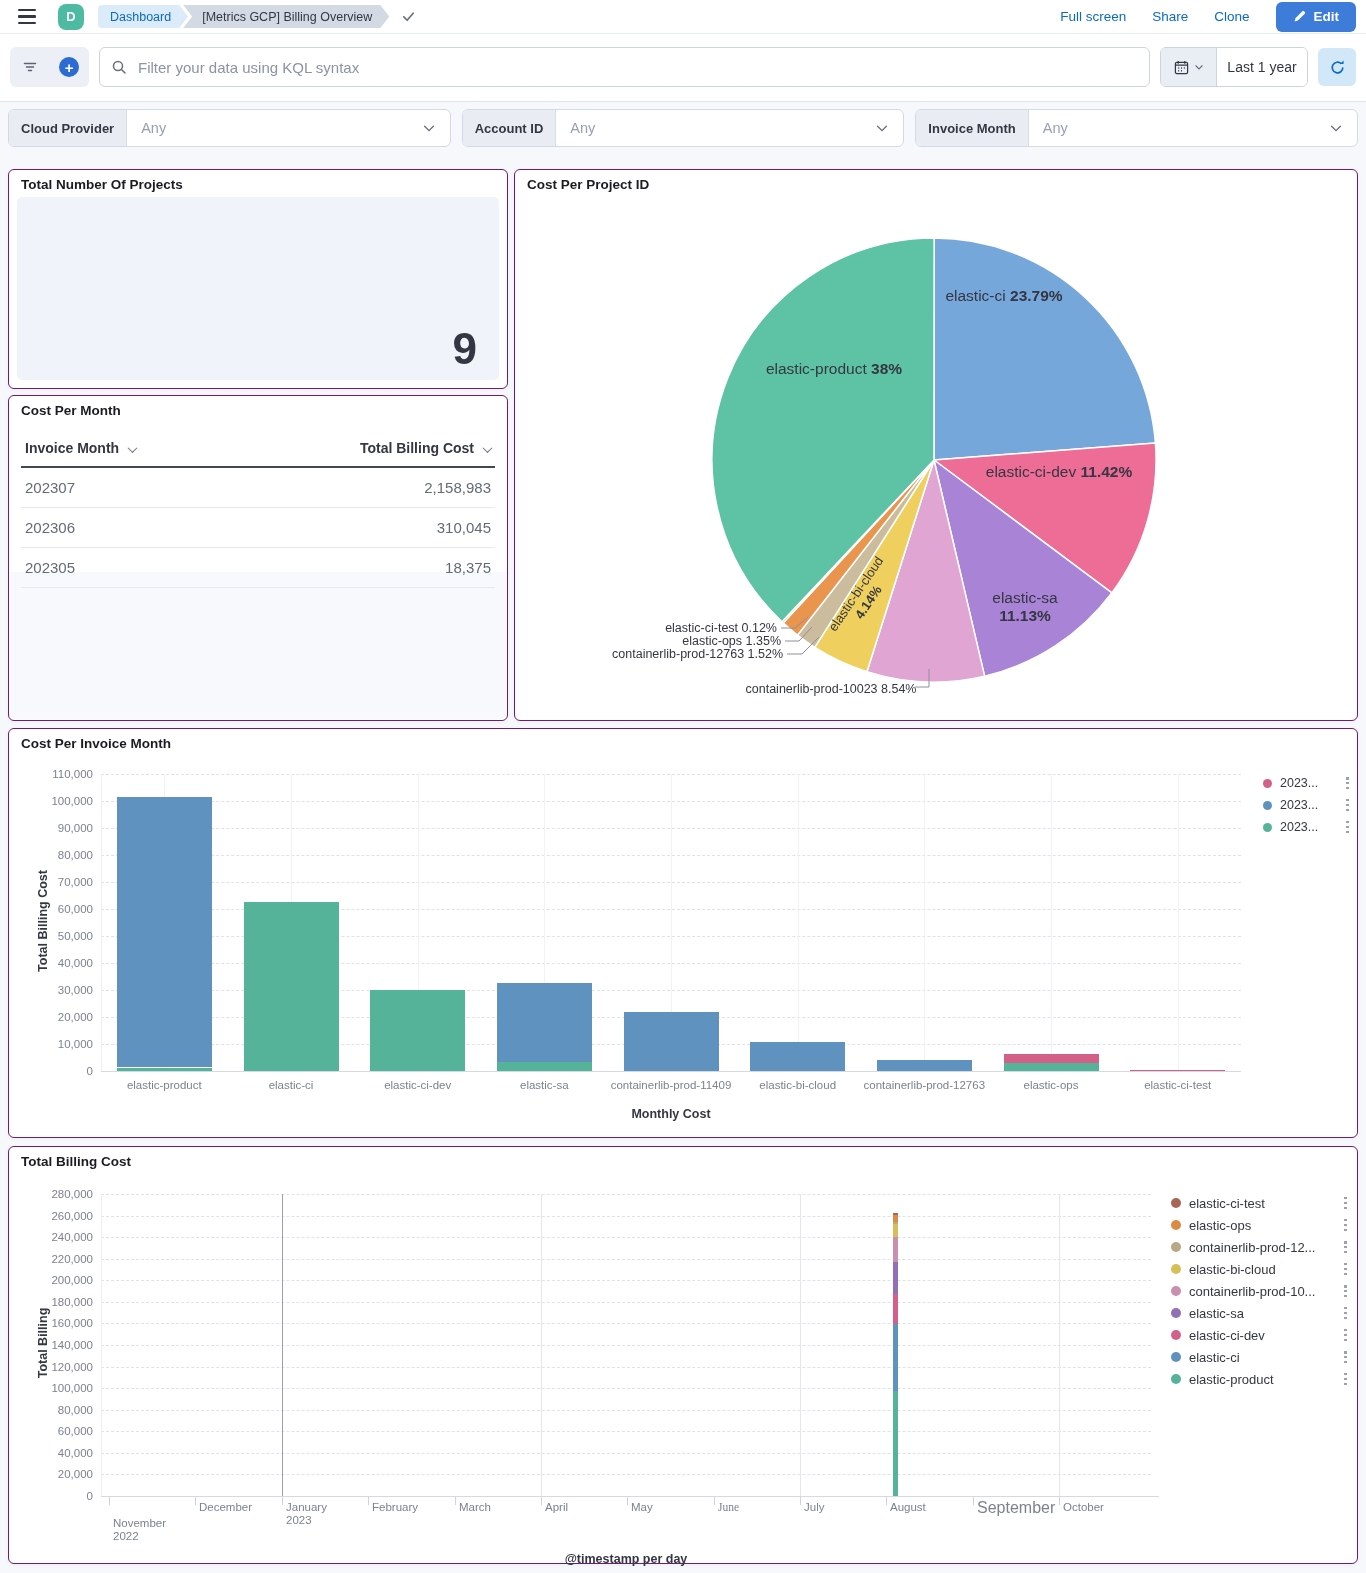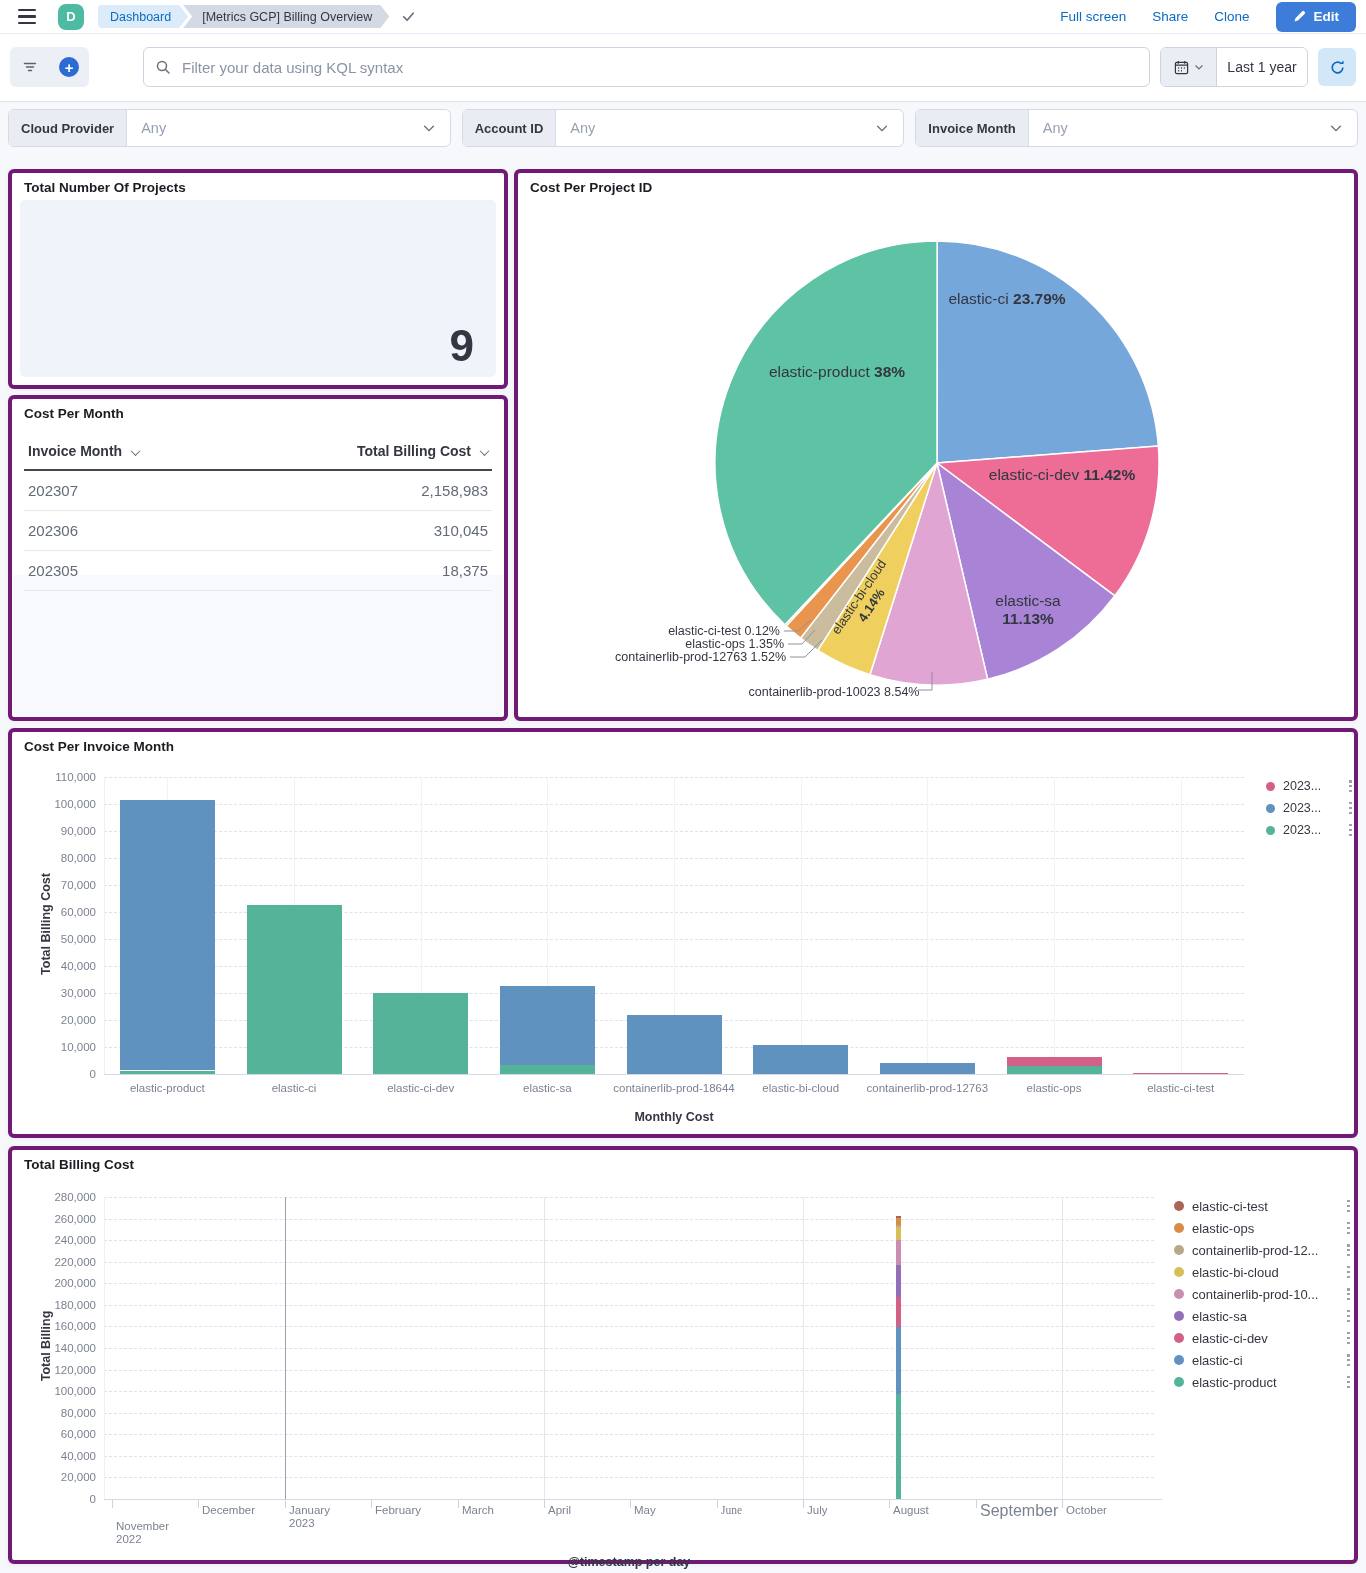--- a/index.html
+++ b/index.html
@@ -17,36 +17,36 @@
 .crumb-2{background:#d4dae4;color:#343741;font-weight:500;padding:0 17px 0 19px;margin-left:-5px;border-radius:0 4px 4px 0;clip-path:polygon(0 0,calc(100% - 9px) 0,100% 50%,calc(100% - 9px) 100%,0 100%,9px 50%);}
 .check{margin-left:12px;display:flex;cursor:pointer;}
 .top-actions{margin-left:auto;display:flex;align-items:center;gap:26px;}
 .top-link{color:#0a6bc2;font-size:13.5px;font-weight:500;cursor:pointer;}
 .edit-btn{height:30px;background:#3d7cd8;border-radius:6px;color:#fff;font-weight:600;font-size:13.5px;display:flex;align-items:center;gap:8px;padding:0 17px;cursor:pointer;border:none;}
 
 .query-section{background:#fff;border-bottom:1px solid #dfe5ee;padding:13px 10px 14px;display:flex;align-items:center;gap:10px;}
 .qb-left{width:79px;height:40px;background:#eceff5;border-radius:6px;display:flex;flex:none;}
 .qb-cell{flex:1;display:flex;align-items:center;justify-content:center;cursor:pointer;}
 .plus-circle{width:20px;height:20px;border-radius:50%;background:#2c6bd2;color:#fff;font-size:15px;font-weight:700;display:flex;align-items:center;justify-content:center;line-height:1;}
-.search-box{flex:1;position:relative;height:40px;margin-left:44px;}
+.search-box{flex:1;position:relative;height:40px;}
 .search-box input{width:100%;height:40px;border:1px solid #ccd4e0;border-radius:6px;padding:0 12px 0 38px;font-size:15px;color:#343741;outline:none;background:#fff;font-family:inherit;}
 .search-box input::placeholder{color:#8b93a6;}
 .search-icon{position:absolute;left:12px;top:12px;}
 .date-group{height:40px;border:1px solid #ccd4e0;border-radius:6px;display:flex;overflow:hidden;flex:none;}
 .dg-cal{width:56px;background:#e9edf4;display:flex;align-items:center;justify-content:center;gap:5px;border-right:1px solid #ccd4e0;cursor:pointer;}
 .dg-text{width:90px;display:flex;align-items:center;justify-content:center;font-size:14px;color:#343741;background:#fff;cursor:pointer;}
 .refresh-btn{width:38px;height:38px;background:#d2e7f8;border-radius:6px;display:flex;align-items:center;justify-content:center;cursor:pointer;flex:none;border:none;}
 
 .content{background:#f6f8fb;padding:7px 8px 8px;}
 .filters-row{display:flex;gap:11px;margin-bottom:22px;}
 .filter-pill{flex:1;height:38px;background:#fff;border:1px solid #d3dae6;border-radius:6px;display:flex;overflow:hidden;cursor:pointer;}
 .fl{background:#e9edf3;border-right:1px solid #d8dee8;display:flex;align-items:center;padding:0 12px;font-weight:700;font-size:13px;color:#343741;flex:none;}
 .fv{flex:1;display:flex;align-items:center;padding:0 14px;color:#97a0b3;font-size:14.5px;}
 .fv-chev{margin-left:auto;display:flex;}
-.panel{background:#fff;border:4px solid #701a75;border-radius:6px;box-shadow:0 1px 4px rgba(65,78,101,.06);position:relative;}
+.panel{background:#fff;border:1px solid #701a75;border-radius:6px;box-shadow:0 1px 4px rgba(65,78,101,.06);position:relative;}
 .panel-title{position:absolute;top:7px;left:12px;font-weight:700;font-size:13.5px;color:#1a1c21;z-index:3;cursor:pointer;}
 .row1{display:flex;gap:6px;margin-bottom:7px;}
 .col-left{width:500px;display:flex;flex-direction:column;gap:6px;flex:none;}
 .panel-projects{height:220px;}
 .panel-table{height:326px;}
 .panel-pie{flex:1;height:552px;overflow:hidden;}
 .panel-bar{height:410px;margin-bottom:8px;}
 .panel-time{height:418px;}
 
 .metric-box{position:absolute;left:8px;right:8px;top:27px;bottom:8px;background:#f0f3f9;border-radius:5px;}
@@ -292,21 +292,21 @@
         <div style="position: absolute; left: 212px; top: 350px; width: 140px; text-align: center; font-size: 11.5px; color: rgb(123, 130, 144);">elastic-ci</div>
         <div style="position: absolute; left: 234.5px; top: 173px; width: 95px; height: 169px; background: rgb(84, 179, 153);"></div>
         <div style="position: absolute; left: 408.7px; top: 45px; height: 297px; border-left: 1px solid rgb(240, 242, 247);"></div>
         <div style="position: absolute; left: 338.7px; top: 350px; width: 140px; text-align: center; font-size: 11.5px; color: rgb(123, 130, 144);">elastic-ci-dev</div>
         <div style="position: absolute; left: 361.2px; top: 260.7px; width: 95px; height: 81.3px; background: rgb(84, 179, 153);"></div>
         <div style="position: absolute; left: 535.3px; top: 45px; height: 297px; border-left: 1px solid rgb(240, 242, 247);"></div>
         <div style="position: absolute; left: 465.3px; top: 350px; width: 140px; text-align: center; font-size: 11.5px; color: rgb(123, 130, 144);">elastic-sa</div>
         <div style="position: absolute; left: 487.8px; top: 332.8px; width: 95px; height: 9.2px; background: rgb(84, 179, 153);"></div>
         <div style="position: absolute; left: 487.8px; top: 253.7px; width: 95px; height: 79.1px; background: rgb(96, 146, 192);"></div>
         <div style="position: absolute; left: 662px; top: 45px; height: 297px; border-left: 1px solid rgb(240, 242, 247);"></div>
-        <div style="position: absolute; left: 592px; top: 350px; width: 140px; text-align: center; font-size: 11.5px; color: rgb(123, 130, 144);">containerlib-prod-18644</div>
+        <div style="position: absolute; left: 592px; top: 350px; width: 140px; text-align: center; font-size: 11.5px; color: rgb(123, 130, 144);">containerlib-prod-11409</div>
         <div style="position: absolute; left: 614.5px; top: 282.6px; width: 95px; height: 59.4px; background: rgb(96, 146, 192);"></div>
         <div style="position: absolute; left: 788.7px; top: 45px; height: 297px; border-left: 1px solid rgb(240, 242, 247);"></div>
         <div style="position: absolute; left: 718.7px; top: 350px; width: 140px; text-align: center; font-size: 11.5px; color: rgb(123, 130, 144);">elastic-bi-cloud</div>
         <div style="position: absolute; left: 741.2px; top: 312.6px; width: 95px; height: 29.4px; background: rgb(96, 146, 192);"></div>
         <div style="position: absolute; left: 915.3px; top: 45px; height: 297px; border-left: 1px solid rgb(240, 242, 247);"></div>
         <div style="position: absolute; left: 845.3px; top: 350px; width: 140px; text-align: center; font-size: 11.5px; color: rgb(123, 130, 144);">containerlib-prod-12763</div>
         <div style="position: absolute; left: 867.8px; top: 330.9px; width: 95px; height: 11.1px; background: rgb(96, 146, 192);"></div>
         <div style="position: absolute; left: 1042px; top: 45px; height: 297px; border-left: 1px solid rgb(240, 242, 247);"></div>
         <div style="position: absolute; left: 972px; top: 350px; width: 140px; text-align: center; font-size: 11.5px; color: rgb(123, 130, 144);">elastic-ops</div>
         <div style="position: absolute; left: 994.5px; top: 334.2px; width: 95px; height: 7.8px; background: rgb(84, 179, 153);"></div>

